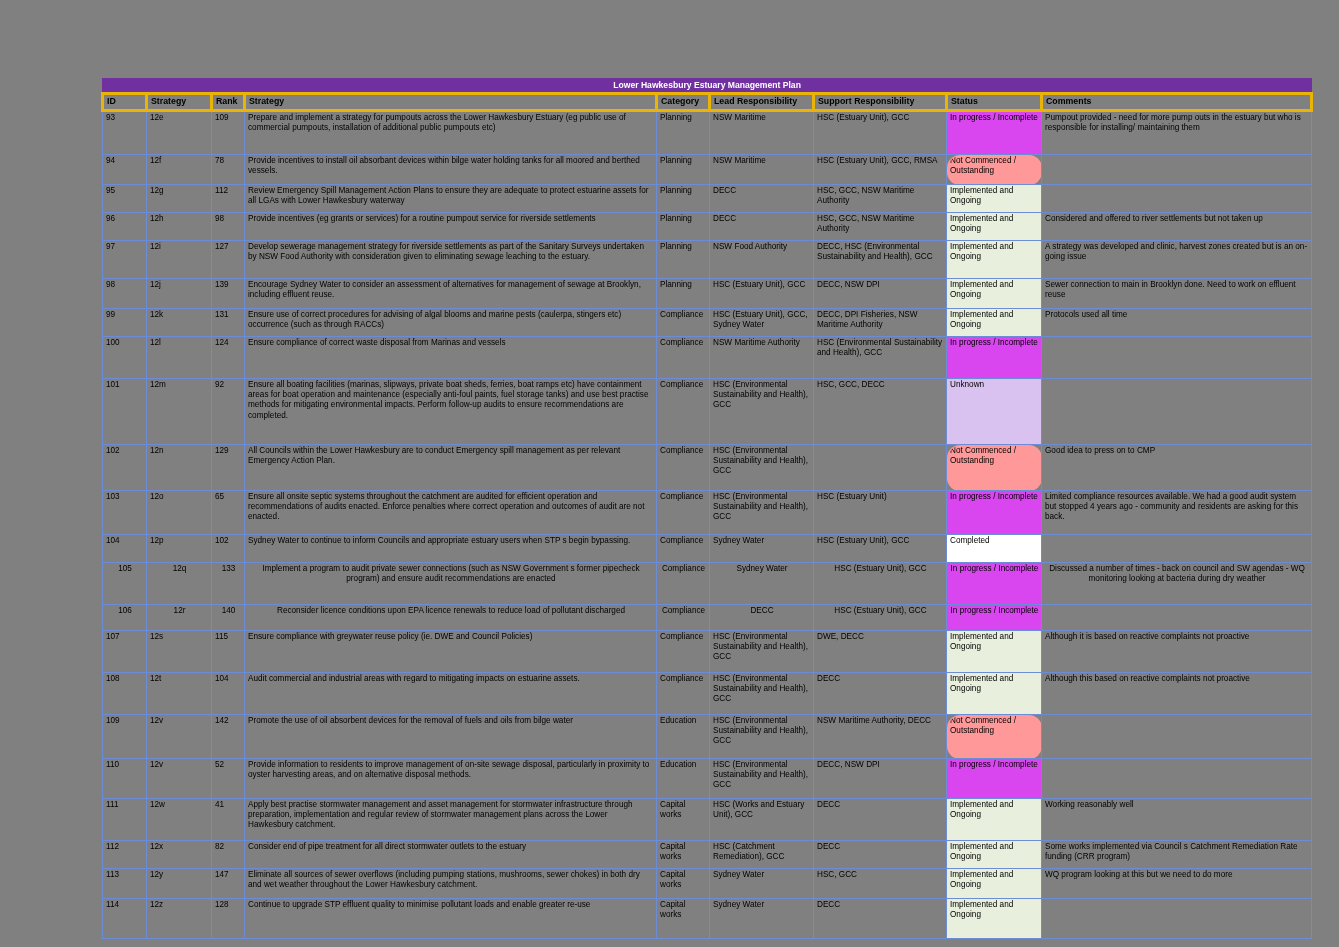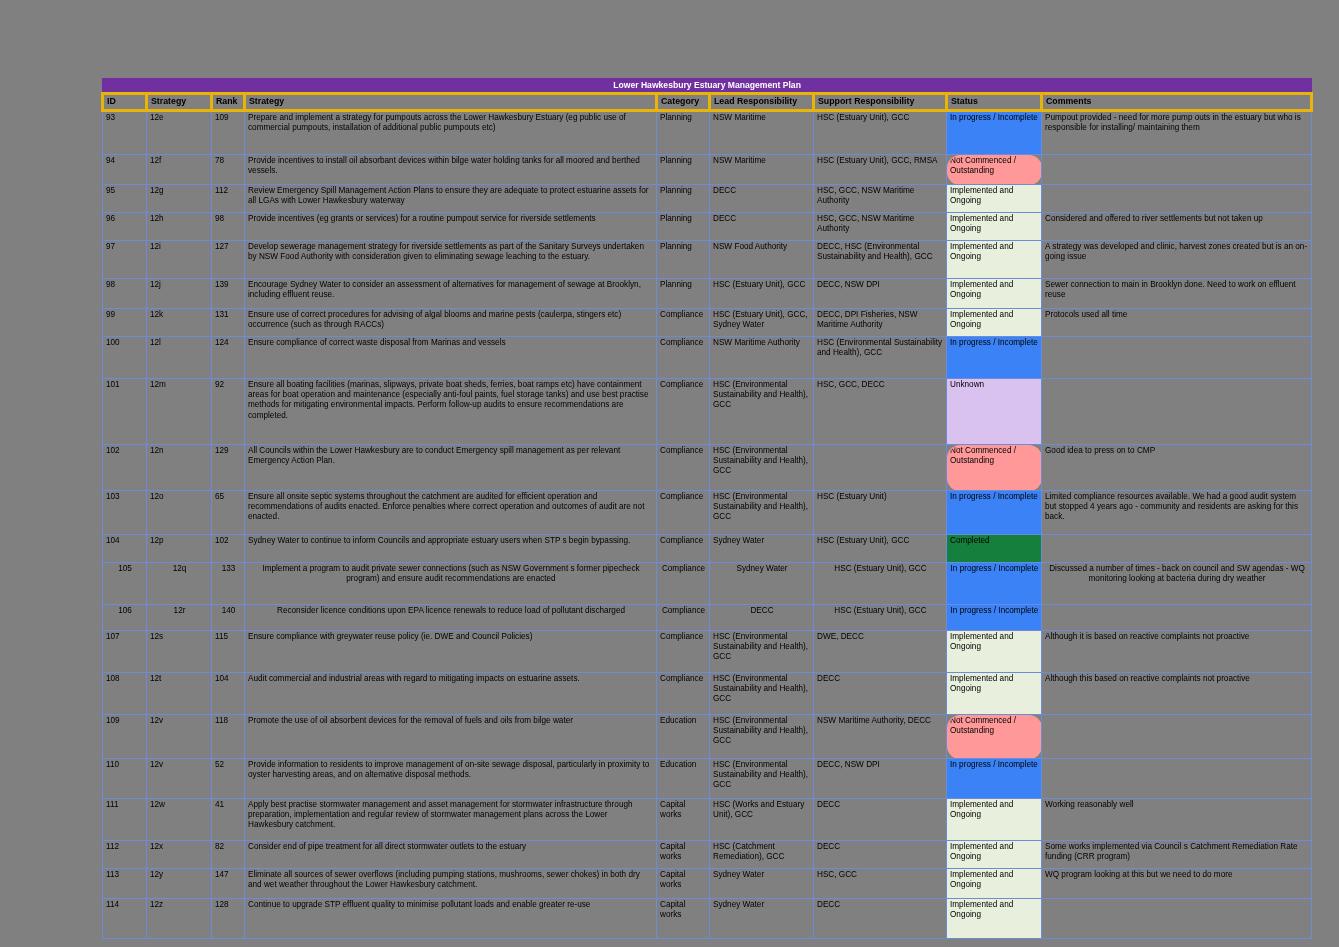--- a/index.html
+++ b/index.html
@@ -67,25 +67,25 @@
   }
   td.c-text {
     background: #808080;
   }
   
   td.status {
     font-weight: bold;
     font-size: 8.4px;
     line-height: 10.4px;
   }
-  td.status.s-inprogress { background: #3b82f6; }
+  td.status.s-inprogress { background: #d946ef; }
   td.status.s-notcommenced { background: #FF9999; border-radius: 13px; }
   td.status.s-implemented { background: #E8EFDC; }
   td.status.s-unknown { background: #D9C2F0; }
-  td.status.s-completed { background: #15803d; margin-top: 44px; }
+  td.status.s-completed { background: #ffffff; margin-top: 44px; }
 
   
 </style>
 </head>
 <body>
 
 <div id="sheet-wrap">
   <table class="grid">
     <colgroup>
       <col style="width:44px">
@@ -287,21 +287,21 @@
           <td class="c-text">Audit commercial and industrial areas with regard to mitigating impacts on estuarine assets.</td>
           <td class="c-text">Compliance</td>
           <td class="c-text">HSC (Environmental Sustainability and Health), GCC</td>
           <td class="c-text">DECC</td>
           <td class="status s-implemented">Implemented and Ongoing</td>
           <td class="c-text">Although this based on reactive complaints not proactive</td>
         </tr>
         <tr class="data-row" style="height: 44px;">
           <td class="c-id">109</td>
           <td class="c-strategy-code">12v</td>
-          <td class="c-rank">118</td>
+          <td class="c-rank">142</td>
           <td class="c-text">Promote the use of oil absorbent devices for the removal of fuels and oils from bilge water</td>
           <td class="c-text">Education</td>
           <td class="c-text">HSC (Environmental Sustainability and Health), GCC</td>
           <td class="c-text">NSW Maritime Authority, DECC</td>
           <td class="status s-notcommenced">Not Commenced / Outstanding</td>
           <td class="c-text"></td>
         </tr>
         <tr class="data-row" style="height: 40px;">
           <td class="c-id">110</td>
           <td class="c-strategy-code">12v</td>

